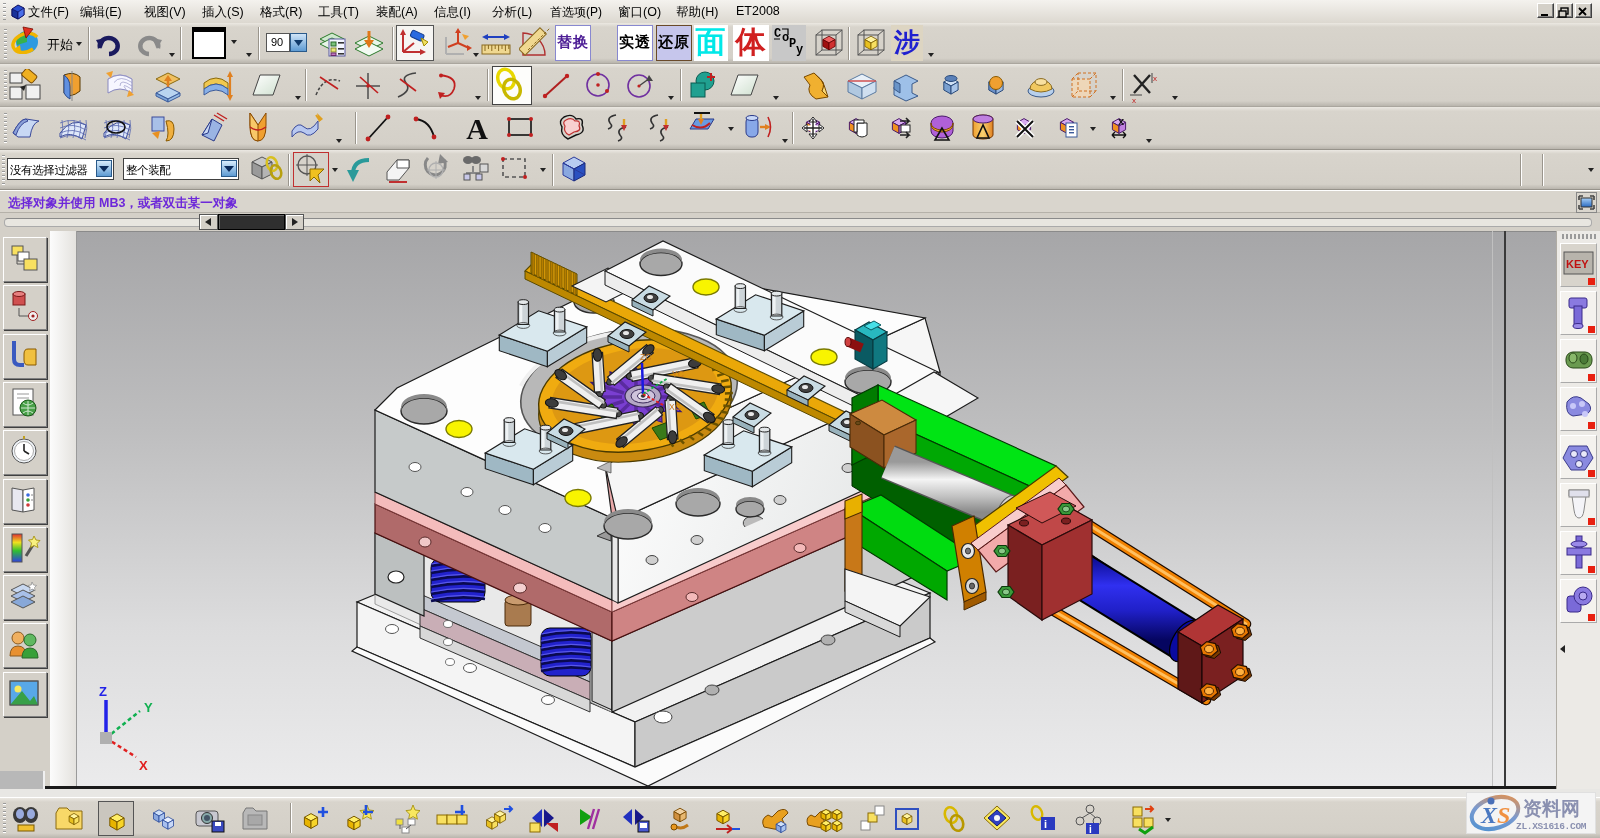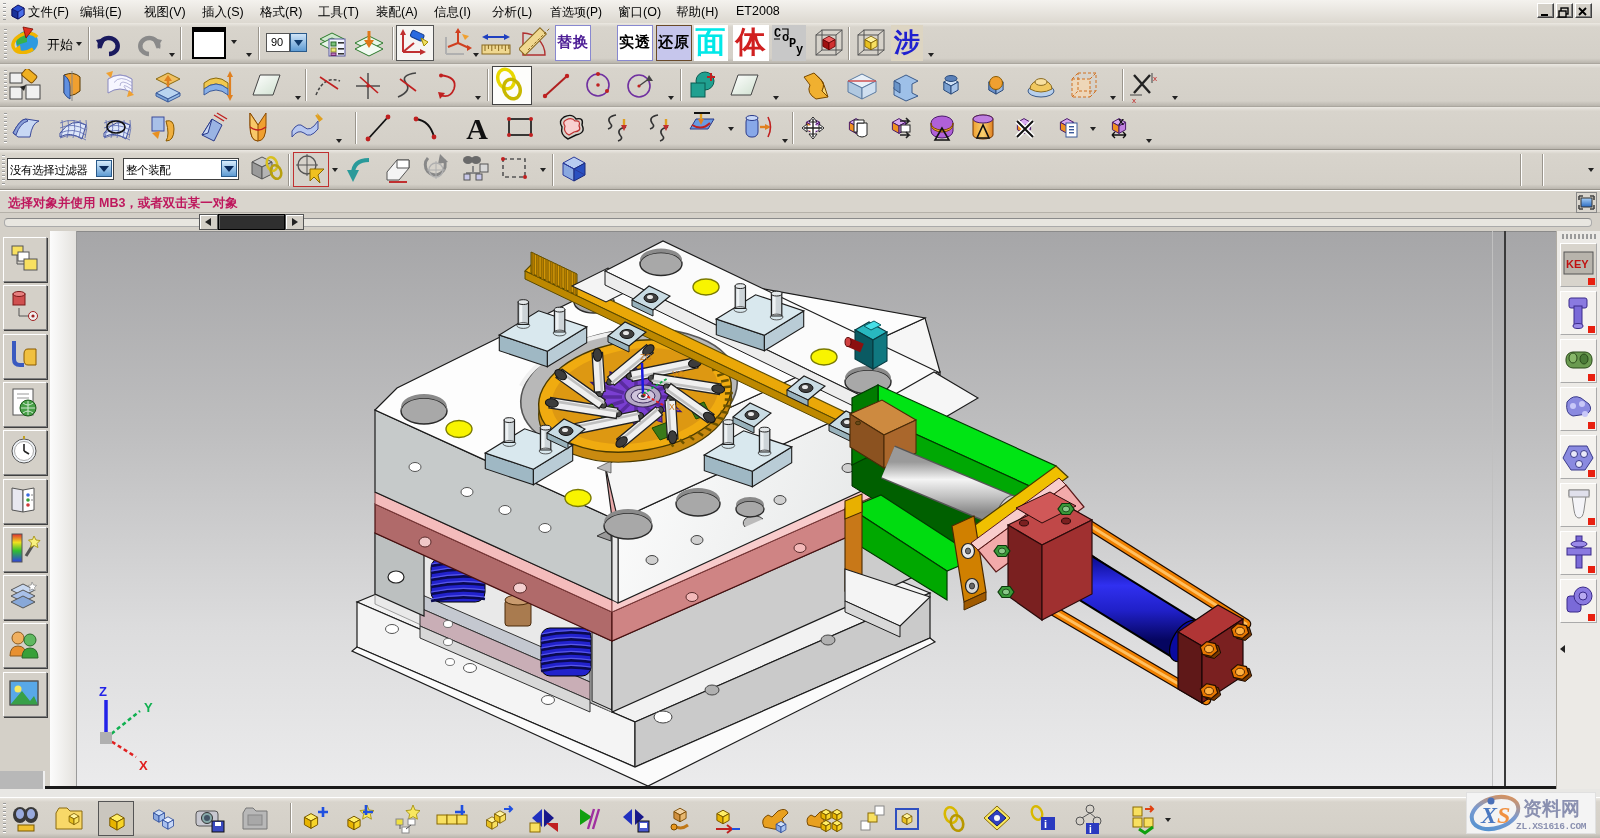--- a/index.html
+++ b/index.html
@@ -575,21 +575,21 @@
           <polygon points="27,11 16,17 16,29 27,23" fill="#2a50c0" stroke="#1a2a7a"></polygon>
           <line x1="5" y1="11" x2="27" y2="23" stroke="#2a3a9a"></line>
         </svg></div>
       <div style="position:absolute;left:1520px;top:4px;width:1px;height:32px;background:#9a958c"></div>
       <div style="position:absolute;left:1521px;top:4px;width:1px;height:32px;background:#fff"></div>
       <div style="position:absolute;left:1542px;top:4px;width:1px;height:32px;background:#9a958c"></div>
       <div style="position:absolute;left:1543px;top:4px;width:1px;height:32px;background:#fff"></div>
       <div style="position:absolute;left:1588px;top:18px;width:0;height:0;border-left:3.5px solid transparent;border-right:3.5px solid transparent;border-top:4px solid #222"></div>
     </div>
     <div class="bar" style="top:190px;height:23px;background:#d9d5cd;border-top:1px solid #fff;border-bottom:1px solid #b5b1a9">
-      <span style="position:absolute;left:8px;top:4px;font-size:12.5px;font-weight:bold;color:#be185d">选择对象并使用 MB3，或者双击某一对象</span>
+      <span style="position:absolute;left:8px;top:4px;font-size:12.5px;font-weight:bold;color:#6d28d9">选择对象并使用 MB3，或者双击某一对象</span>
       <div style="position:absolute;left:1576px;top:1px;width:21px;height:21px;border:1px solid #888"><svg width="19" height="19" viewBox="0 0 19 19" style="">
           <rect x="4" y="5" width="11" height="9" fill="url(#bg1)" stroke="#333"></rect>
           <defs>
             <linearGradient id="bg1" x1="0" y1="0" x2="0" y2="1">
               <stop offset="0" stop-color="#a8d0f8"></stop>
               <stop offset="1" stop-color="#2a6ac0"></stop>
             </linearGradient>
           </defs>
           <path d="M2 3 h4 M2 3 v4 M17 3 h-4 M17 3 v4 M2 16 h4 M2 16 v-4 M17 16 h-4 M17 16 v-4" stroke="#444" stroke-width="1.6" fill="none"></path>
         </svg></div>

